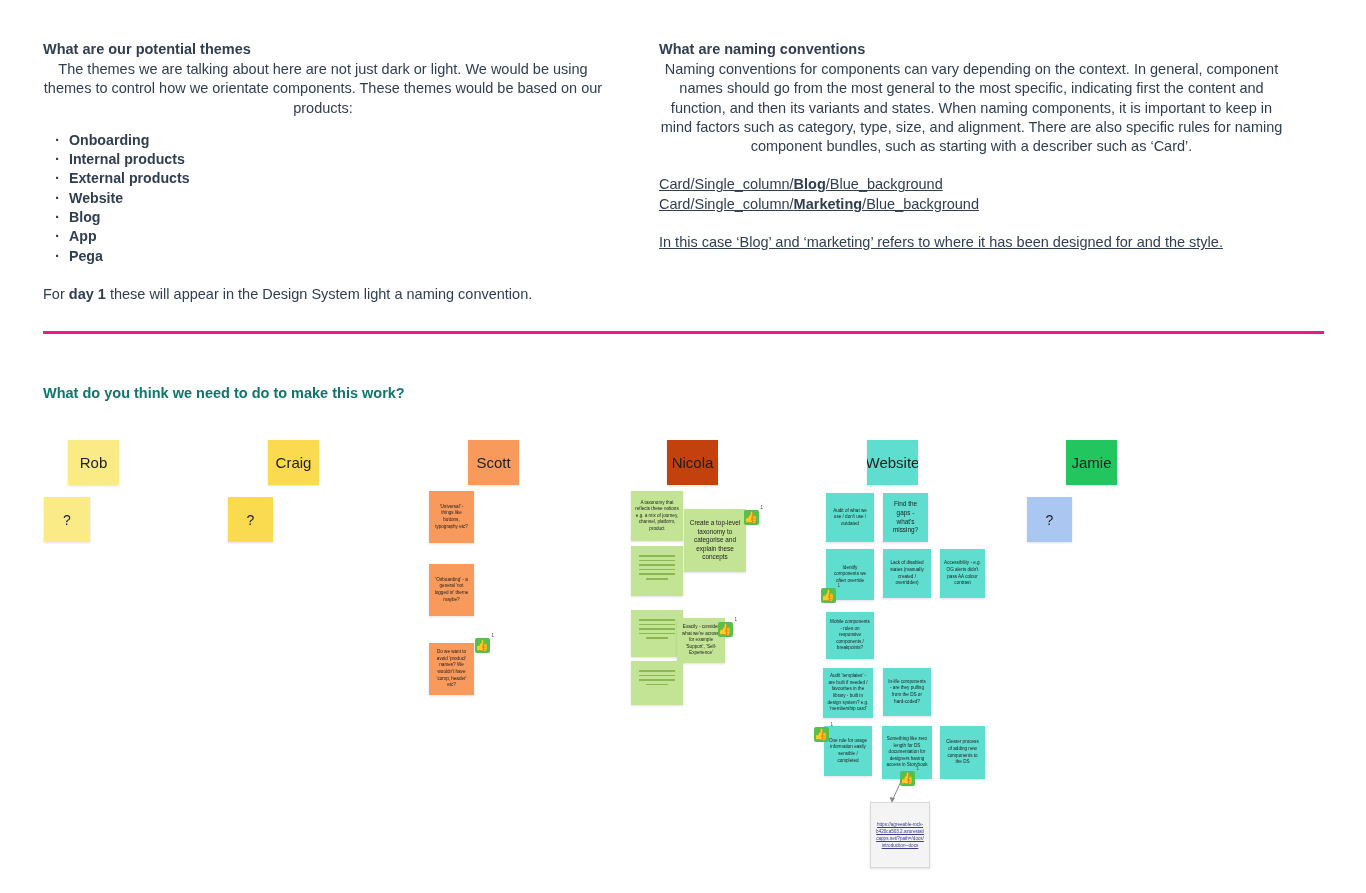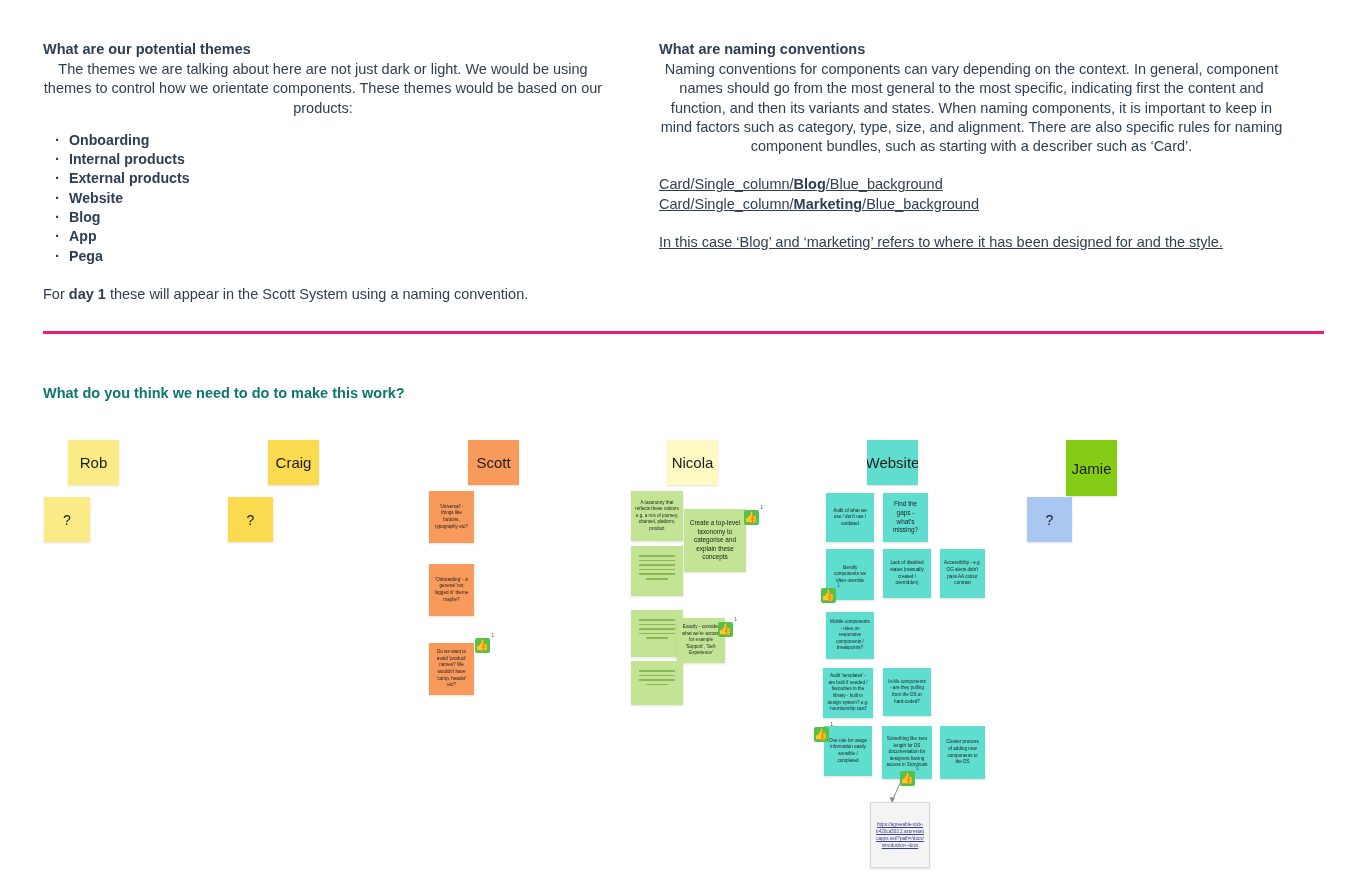--- a/index.html
+++ b/index.html
@@ -105,21 +105,21 @@
     <ul class="theme-list">
       <li>Onboarding</li>
       <li>Internal products</li>
       <li>External products</li>
       <li>Website</li>
       <li>Blog</li>
       <li>App</li>
       <li>Pega</li>
     </ul>
     <div class="footer-line">
-      <span>For </span><b>day 1</b><span> these will appear in the Scott System using a naming convention.</span>
+      <span>For </span><b>day 1</b><span> these will appear in the Design System light a naming convention.</span>
     </div>
   </div>
 
   <div class="col col-right">
     <div class="h-bold">What are naming conventions</div>
     <p class="body-p">Naming conventions for components can vary depending on the context. In general, component names should go from the most general to the most specific, indicating first the content and function, and then its variants and states. When naming components, it is important to keep in mind factors such as category, type, size, and alignment. There are also specific rules for naming component bundles, such as starting with a describer such as ‘Card’.</p>
     <div class="eg-block">
       <div class="eg-line">
         <span>Card/Single_column/</span><b>Blog</b><span>/Blue_background</span>
       </div>
@@ -140,27 +140,27 @@
 
   <div class="note note-name" style="left:68px;  top:440px; width:51px; height:45px; background:#fbeb87;">
       <span>Rob</span>
     </div>
   <div class="note note-name" style="left:268px; top:440px; width:51px; height:45px; background:#fada4e;">
       <span>Craig</span>
     </div>
   <div class="note note-name" style="left:468px; top:440px; width:51px; height:45px; background:#f79a5c;">
       <span>Scott</span>
     </div>
-  <div class="note note-name" style="left:667px; top:440px; width:51px; height:45px; background:#fef9c3;">
+  <div class="note note-name" style="left:667px; top:440px; width:51px; height:45px; background:#c2410c;">
       <span>Nicola</span>
     </div>
   <div class="note note-name" style="left:867px; top:440px; width:51px; height:45px; background:#5fded0;">
       <span>Website</span>
     </div>
-  <div class="note note-name" style="left:1066px;top:440px; width:51px; height:56px; background:#84cc16;">
+  <div class="note note-name" style="left:1066px;top:440px; width:51px; height:45px; background:#22c55e;">
       <span>Jamie</span>
     </div>
 
   <div class="note note-q" style="left:44px;  top:497px; width:46px; height:45px; background:#fbeb87;">
       <span>?</span>
     </div>
   <div class="note note-q" style="left:228px; top:497px; width:45px; height:45px; background:#fada4e;">
       <span>?</span>
     </div>
   <div class="note note-q" style="left:1027px;top:497px; width:45px; height:45px; background:#aac7f2;">

